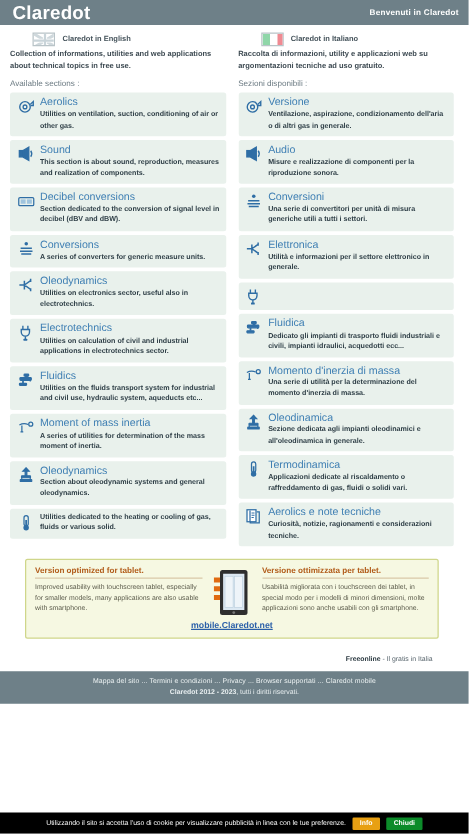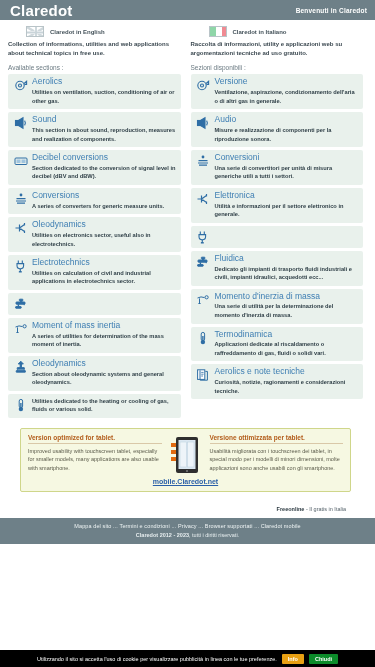--- a/index.html
+++ b/index.html
@@ -321,20 +321,24 @@
             <span class="card-icon">
               <svg width="14" height="14" viewBox="0 0 14 14" fill="#2f6ea5" stroke="#2f6ea5" stroke-width="1">
                 <rect x="2" y="5" width="9" height="2.2" rx=".6"></rect>
                 <rect x="5.3" y="2.2" width="3.6" height="1.6" rx=".5"></rect>
                 <rect x="6.6" y="3.6" width="1.2" height="1.6"></rect>
                 <path d="M10.2 5.6 V8.2" fill="none"></path>
                 <rect x="1.6" y="9.6" width="5.6" height="1.6" rx=".4"></rect>
                 <path d="M4.4 7.2 V9.6" fill="none" stroke-width="1.4"></path>
               </svg>
             </span>
+            <div class="card-body">
+              <div class="card-title">Fluidics</div>
+              <div class="card-desc">Utilities on the fluids transport system for industrial and civil use, hydraulic system, aqueducts etc...</div>
+            </div>
           </div>
           <div class="card">
             <span class="card-icon">
               <svg width="14" height="14" viewBox="0 0 14 14" fill="none" stroke="#2f6ea5" stroke-width="1">
                 <path d="M1.5 5 Q5 3 8.5 4.6"></path>
                 <circle cx="10.6" cy="4.3" r="1.6"></circle>
                 <path d="M3.5 5.4 V10.5 M2.4 10.5 H4.6"></path>
               </svg>
             </span>
             <div class="card-body">
@@ -465,20 +469,35 @@
             <span class="card-icon">
               <svg width="14" height="14" viewBox="0 0 14 14" fill="none" stroke="#2f6ea5" stroke-width="1">
                 <path d="M1.5 5 Q5 3 8.5 4.6"></path>
                 <circle cx="10.6" cy="4.3" r="1.6"></circle>
                 <path d="M3.5 5.4 V10.5 M2.4 10.5 H4.6"></path>
               </svg>
             </span>
             <div class="card-body">
               <div class="card-title">Momento d'inerzia di massa</div>
               <div class="card-desc">Una serie di utilità per la determinazione del momento d'inerzia di massa.</div>
+            </div>
+          </div>
+          <div class="card">
+            <span class="card-icon">
+              <svg width="14" height="14" viewBox="0 0 14 14" fill="#2f6ea5" stroke="#2f6ea5" stroke-width=".9">
+                <path d="M6.8 1.2 L9.4 4 H4.2 Z"></path>
+                <rect x="6.1" y="4" width="1.4" height="3.6"></rect>
+                <rect x="3.2" y="7.6" width="7.2" height="1.6" rx=".3"></rect>
+                <rect x="2.2" y="10.6" width="9.2" height="1.6" rx=".3"></rect>
+                <path d="M3.4 9.2 V10.6 M10.2 9.2 V10.6" fill="none"></path>
+              </svg>
+            </span>
+            <div class="card-body">
+              <div class="card-title">Oleodinamica</div>
+              <div class="card-desc">Sezione dedicata agli impianti oleodinamici e all'oleodinamica in generale.</div>
             </div>
           </div>
           <div class="card">
             <span class="card-icon">
               <svg width="14" height="14" viewBox="0 0 14 14" fill="none" stroke="#2f6ea5" stroke-width="1">
                 <rect x="5.2" y="1.4" width="3.4" height="8.4" rx="1.7"></rect>
                 <circle cx="6.9" cy="11.1" r="2.2" fill="#2f6ea5" stroke="none"></circle>
                 <rect x="6.2" y="5" width="1.4" height="6" fill="#2f6ea5" stroke="none"></rect>
               </svg>
             </span>

